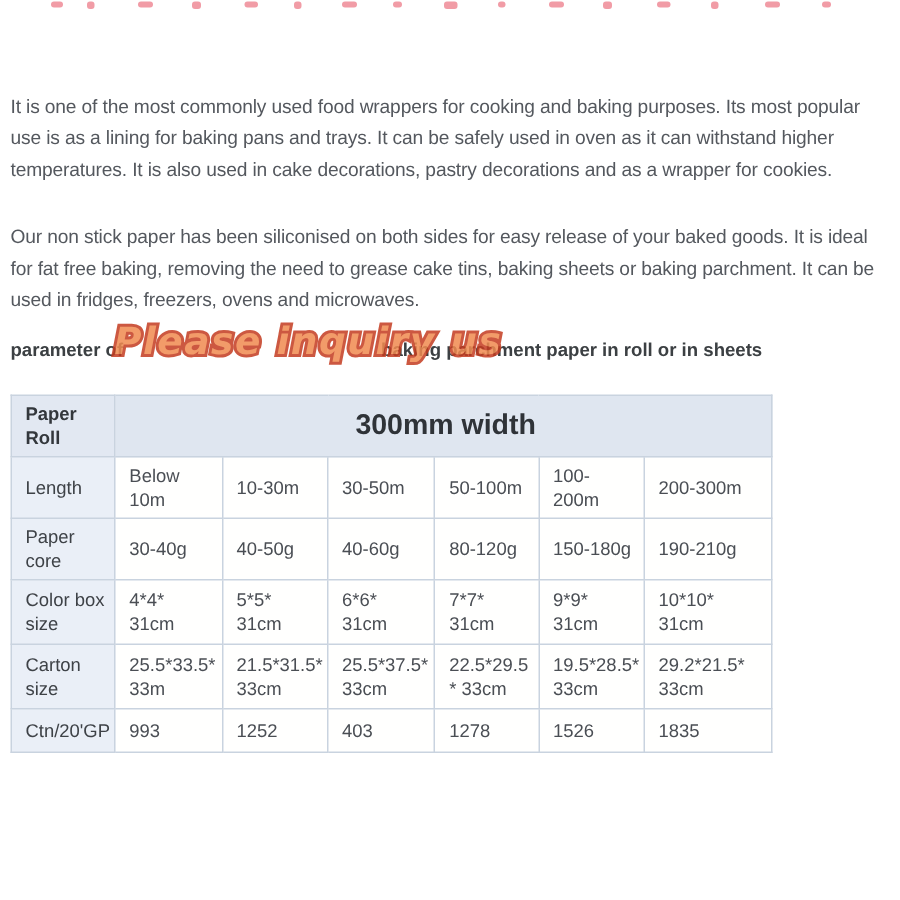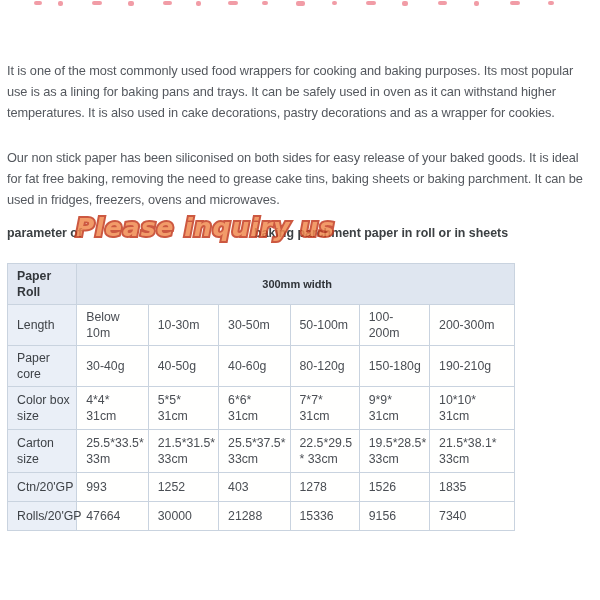--- a/index.html
+++ b/index.html
@@ -68,21 +68,21 @@
     text-align:left;
     vertical-align:middle;
     white-space:pre-line;
     line-height:16px;
     font-weight:normal;
   }
   table.spec th{font-weight:bold;color:#33373c;}
   .col-label{width:62px;}
   .c1{width:64px;}.c2{width:63px;}.c3{width:64px;}.c4{width:62px;}.c5{width:63px;}.c6{width:76px;}
   tr.hdr th{background:#e2e8f2;height:20px;}
-  tr.hdr th.span{ text-align:center;background:#dfe6f0;font-size:11px;color:#2f3338;}
+  tr.hdr th.span{ text-align:center;background:#dfe6f0;font-size:19px;color:#2f3338;}
   td.lbl{background:#eaeff7;color:#3e4247;}
   td.val{background:#fffffe;}
   tr.h28 td, tr.h28 th{height:20px;}
   tr.h42 td{height:34px;vertical-align:middle;}
 </style>
 </head>
 <body>
 
 <div class="top-marks">
   <i style="left:34px;width:8px;height:4px;"></i>
@@ -157,39 +157,30 @@
     <td class="val">25.5*33.5*
 33m</td>
     <td class="val">21.5*31.5*
 33cm</td>
     <td class="val">25.5*37.5*
 33cm</td>
     <td class="val">22.5*29.5
 * 33cm</td>
     <td class="val">19.5*28.5*
 33cm</td>
-    <td class="val">21.5*38.1*
+    <td class="val">29.2*21.5*
 33cm</td>
   </tr>
   <tr class="h28">
     <td class="lbl">Ctn/20'GP</td>
     <td class="val">993</td>
     <td class="val">1252</td>
     <td class="val">403</td>
     <td class="val">1278</td>
     <td class="val">1526</td>
     <td class="val">1835</td>
   </tr>
-  <tr class="h28">
-    <td class="lbl">Rolls/20'GP</td>
-    <td class="val">47664</td>
-    <td class="val">30000</td>
-    <td class="val">21288</td>
-    <td class="val">15336</td>
-    <td class="val">9156</td>
-    <td class="val">7340</td>
-  </tr>
 </tbody>
   </table>
 
 <div class="watermark">
   <div class="wm-line wm-1">Please inquiry us</div>
 </div>
 
 </body></html>

